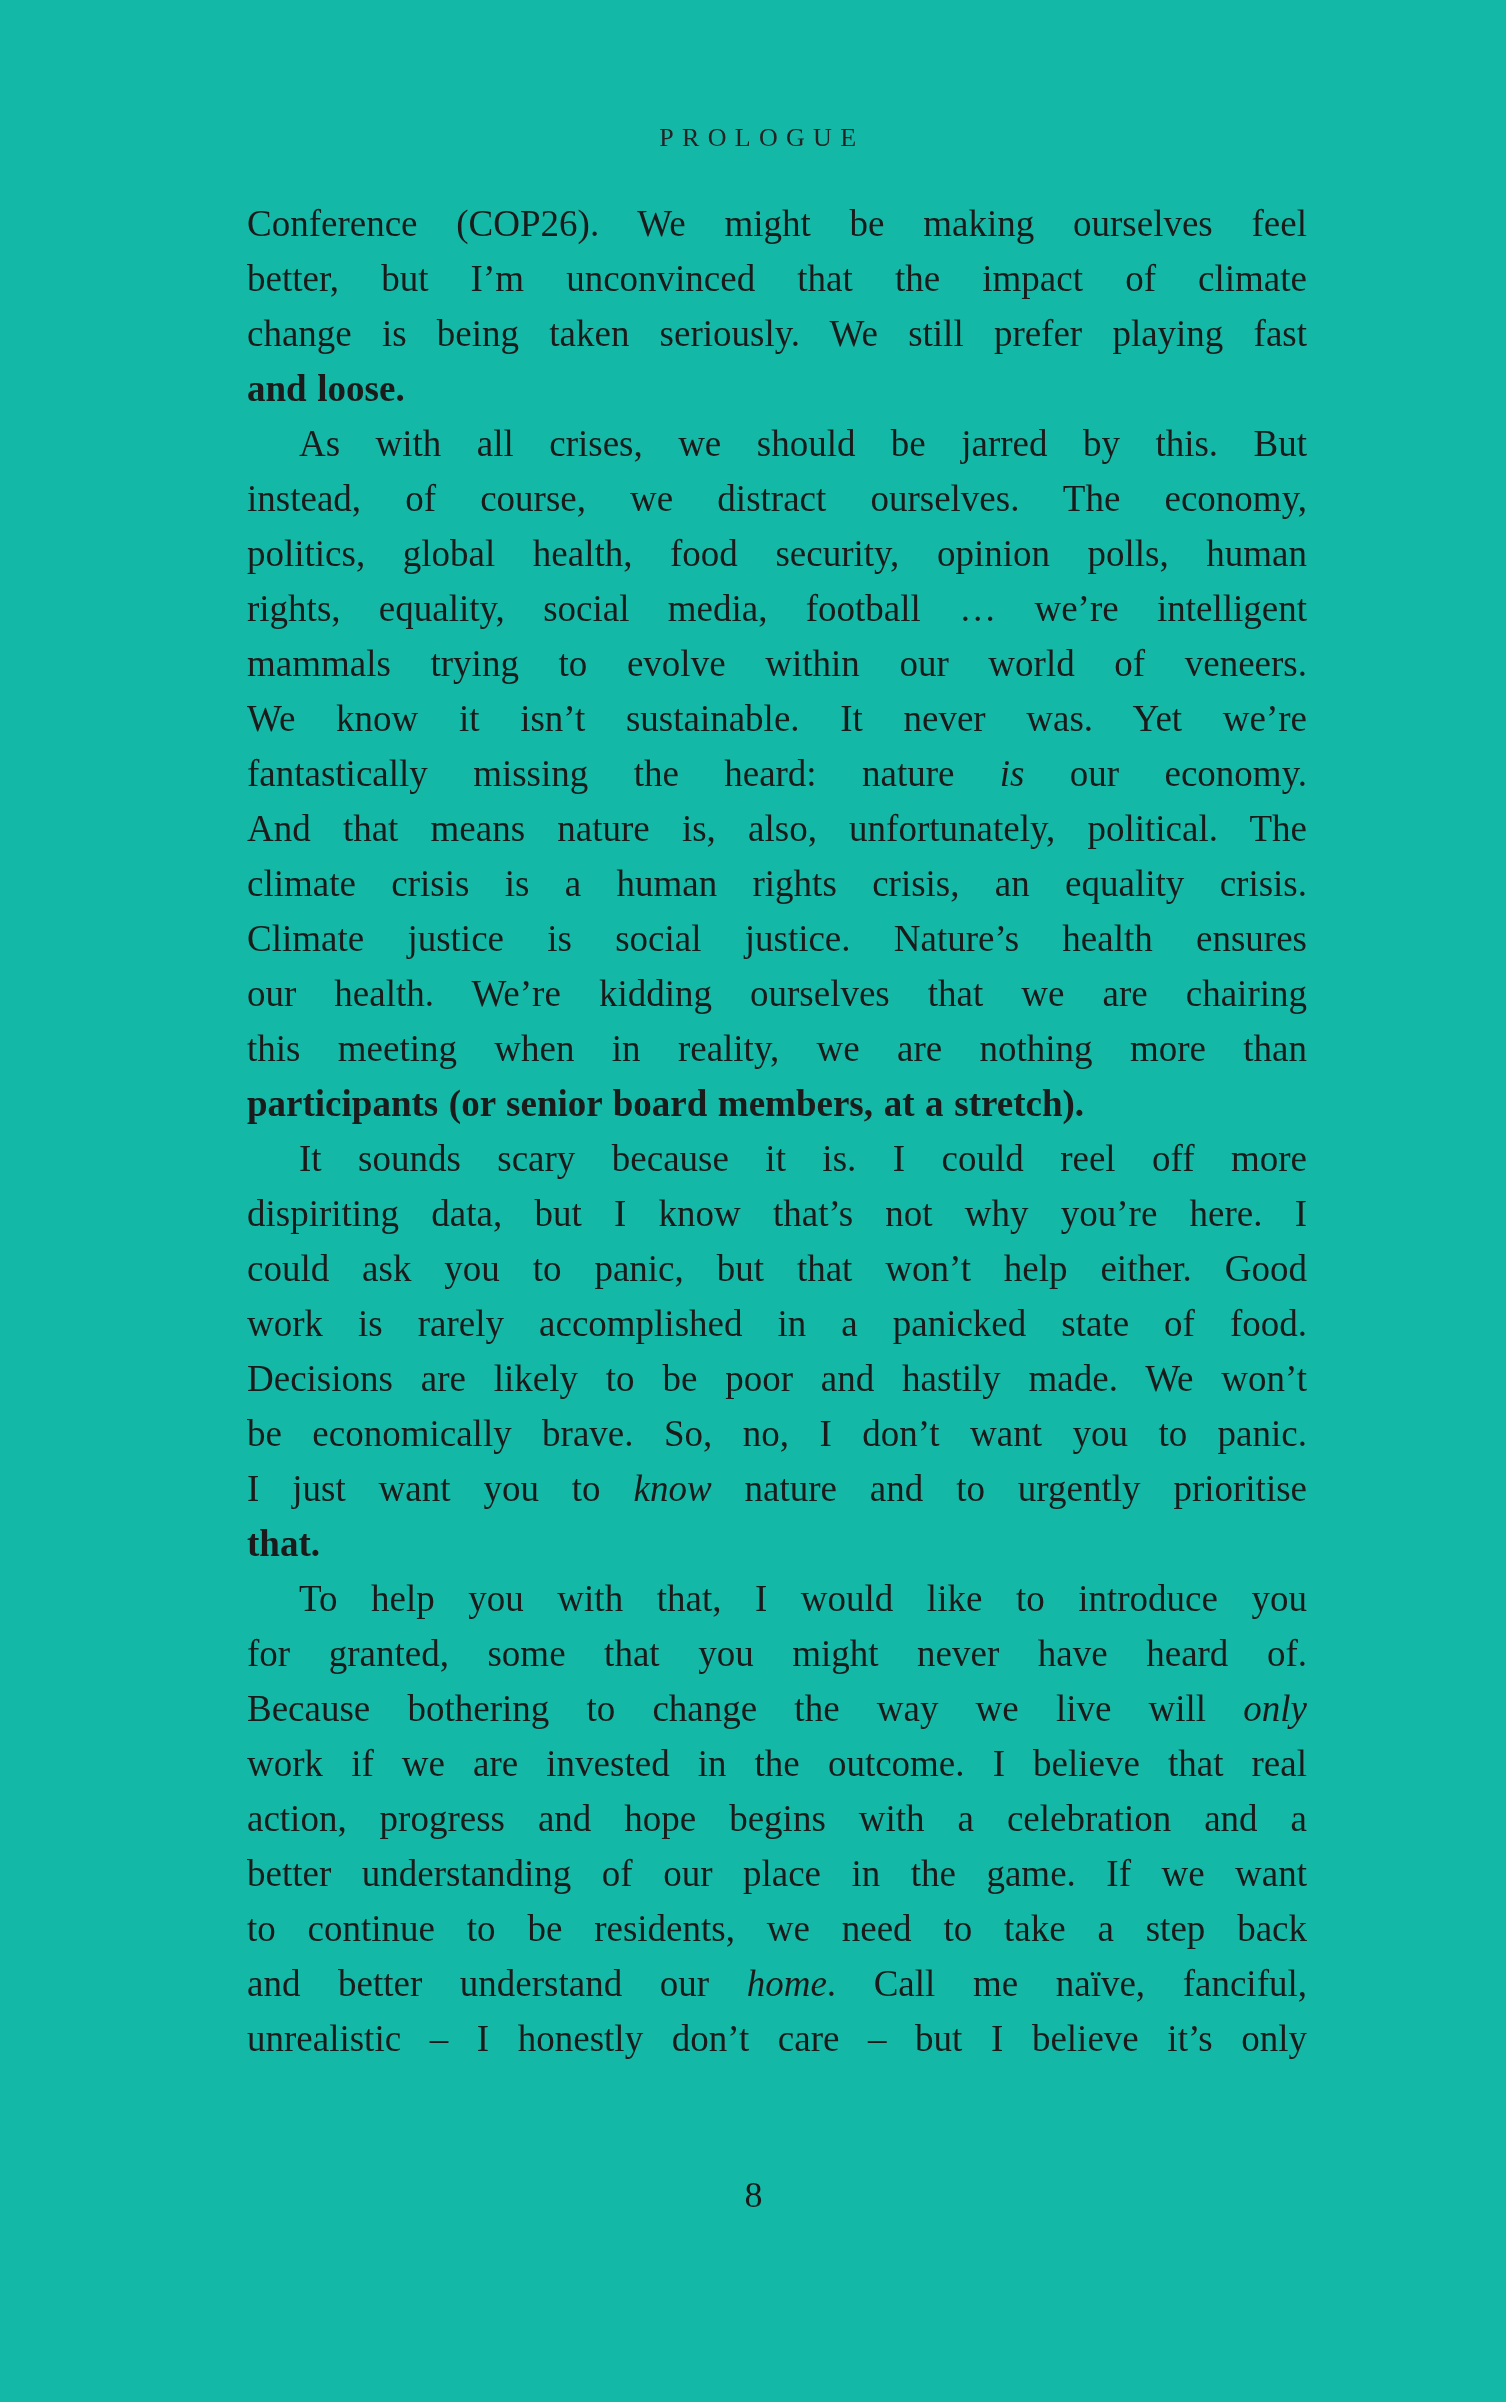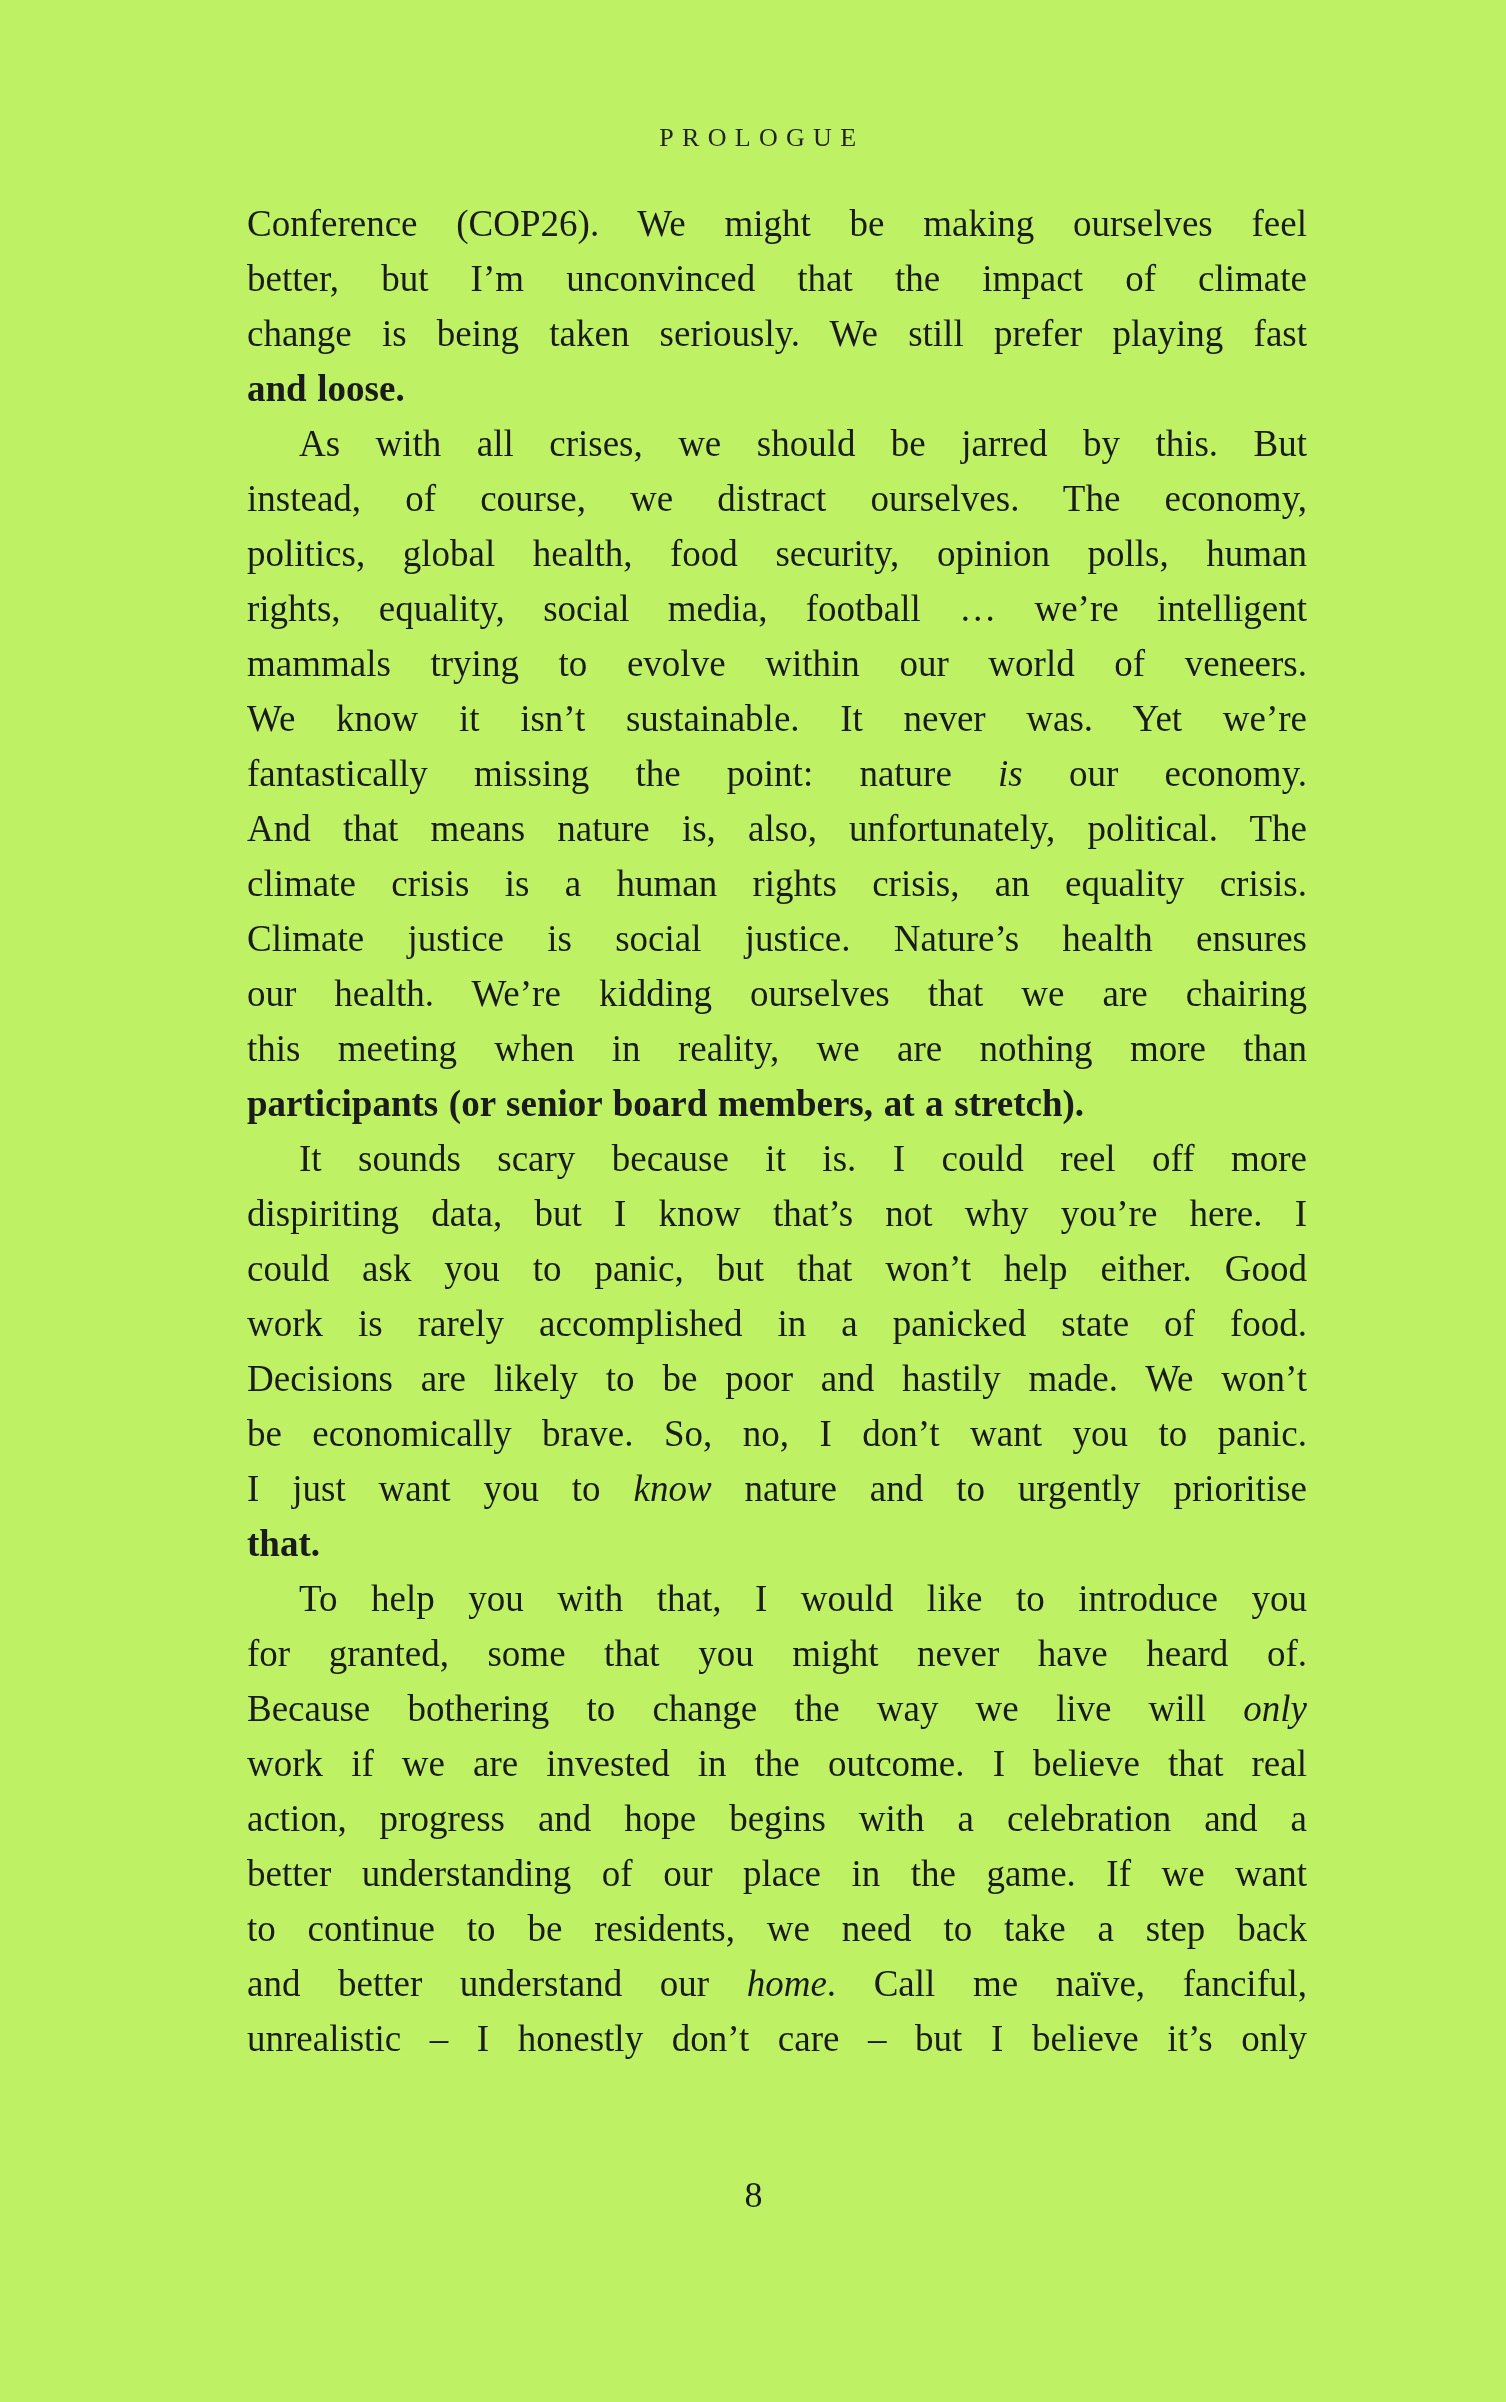--- a/index.html
+++ b/index.html
@@ -4,21 +4,21 @@
 <style>
   html, body {
     margin: 0;
     padding: 0;
     background: #ffffff;
   }
   .page {
     position: relative;
     width: 1507px;
     height: 2402px;
-    background: #bef264;
+    background: #14b8a6;
     font-family: "Liberation Serif", "DejaVu Serif", serif;
     color: #1b1b1b;
     overflow: hidden;
   }
   .running-head {
     position: absolute;
     top: 122px;
     left: 0;
     width: 1507px;
     text-align: center;
@@ -74,21 +74,21 @@
       <div class="line"><span>Conference (COP26). We might be making ourselves feel</span></div>
       <div class="line"><span>better, but I’m unconvinced that the impact of climate</span></div>
       <div class="line"><span>change is being taken seriously. We still prefer playing fast</span></div>
       <div class="line para-end"><span>and loose.</span></div>
       <div class="line indented"><span>As with all crises, we should be jarred by this. But</span></div>
       <div class="line"><span>instead, of course, we distract ourselves. The economy,</span></div>
       <div class="line"><span>politics, global health, food security, opinion polls, human</span></div>
       <div class="line"><span>rights, equality, social media, football … we’re intelligent</span></div>
       <div class="line"><span>mammals trying to evolve within our world of veneers.</span></div>
       <div class="line"><span>We know it isn’t sustainable. It never was. Yet we’re</span></div>
-      <div class="line"><span>fantastically missing the point: nature </span><i>is</i><span> our economy.</span></div>
+      <div class="line"><span>fantastically missing the heard: nature </span><i>is</i><span> our economy.</span></div>
       <div class="line"><span>And that means nature is, also, unfortunately, political. The</span></div>
       <div class="line"><span>climate crisis is a human rights crisis, an equality crisis.</span></div>
       <div class="line"><span>Climate justice is social justice. Nature’s health ensures</span></div>
       <div class="line"><span>our health. We’re kidding ourselves that we are chairing</span></div>
       <div class="line"><span>this meeting when in reality, we are nothing more than</span></div>
       <div class="line para-end"><span>participants (or senior board members, at a stretch).</span></div>
       <div class="line indented"><span>It sounds scary because it is. I could reel off more</span></div>
       <div class="line"><span>dispiriting data, but I know that’s not why you’re here. I</span></div>
       <div class="line"><span>could ask you to panic, but that won’t help either. Good</span></div>
       <div class="line"><span>work is rarely accomplished in a panicked state of food.</span></div>

